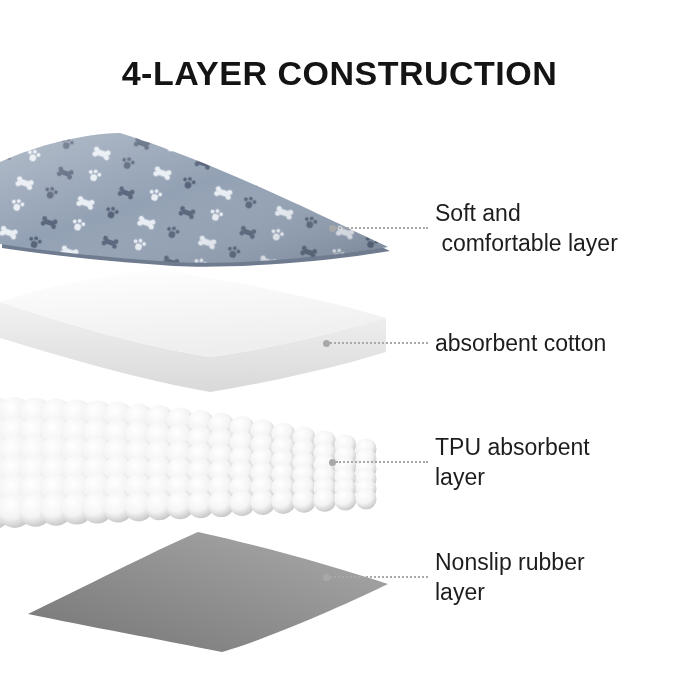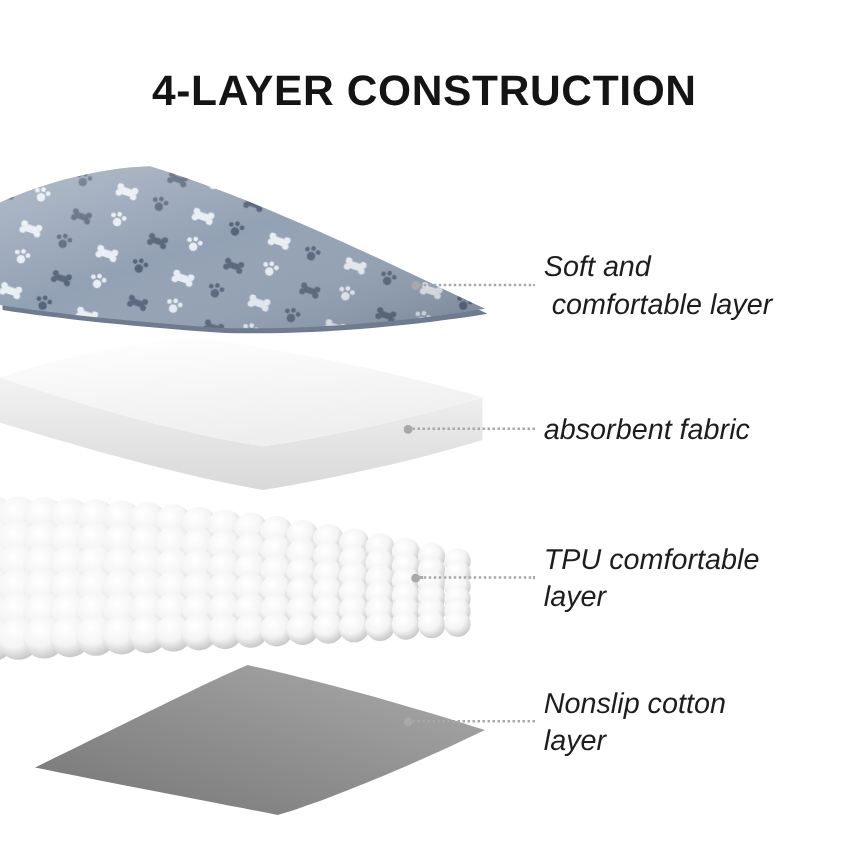--- a/index.html
+++ b/index.html
@@ -52,21 +52,20 @@
   .leader {
     border-top: 2px dotted var(--leader-line, #b5b5b5);
     height: 0;
     flex: none;
   }
   .label {
     padding-left: 7px;
     font-size: 23px;
     line-height: 30px;
     color: var(--label-text, #1d1d1d);
-    font-style: italic;
   }
   .label-line { white-space: pre; }
 
   
   .fabric-bg   { fill: var(--fabric-base, #93a1b4); }
   .motif-light { fill: var(--fabric-motif-light, #e9eef4); }
   .motif-dark  { fill: var(--fabric-motif-dark, #57637a); }
 </style>
 </head>
 <body>
@@ -273,35 +272,35 @@
     <div class="label">
       <div class="label-line">Soft and</div>
       <div class="label-line"> comfortable layer</div>
     </div>
   </div>
 
   <div class="annotation" style="left:323px; top:343px">
     <span class="dot"></span>
     <span class="leader" style="width:98px"></span>
     <div class="label">
-      <div class="label-line">absorbent fabric</div>
+      <div class="label-line">absorbent cotton</div>
     </div>
   </div>
 
   <div class="annotation" style="left:329px; top:462px">
     <span class="dot"></span>
     <span class="leader" style="width:92px"></span>
     <div class="label">
-      <div class="label-line">TPU comfortable</div>
+      <div class="label-line">TPU absorbent</div>
       <div class="label-line">layer</div>
     </div>
   </div>
 
   <div class="annotation" style="left:323px; top:577px">
     <span class="dot"></span>
     <span class="leader" style="width:98px"></span>
     <div class="label">
-      <div class="label-line">Nonslip cotton</div>
+      <div class="label-line">Nonslip rubber</div>
       <div class="label-line">layer</div>
     </div>
   </div>
 
 </div>
 
 </body></html>

